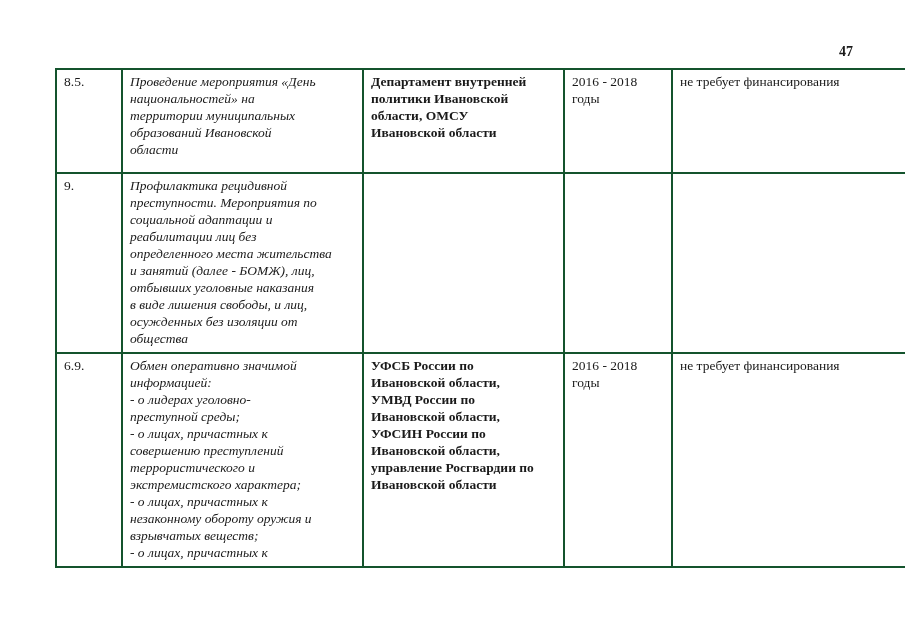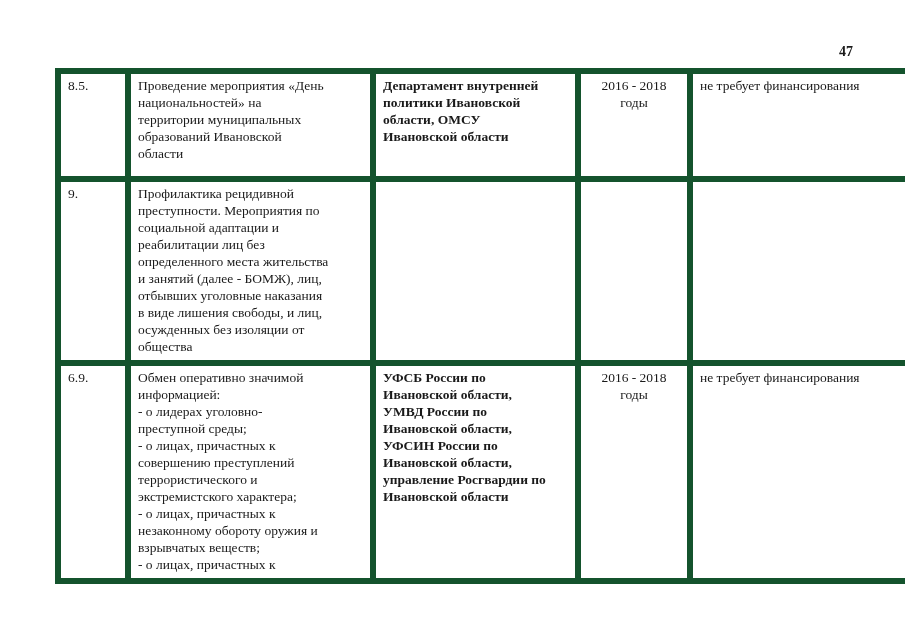--- a/index.html
+++ b/index.html
@@ -25,32 +25,32 @@
   }
   table.doc-table {
     position: absolute;
     left: 55px;
     top: 68px;
     width: 800px;
     border-collapse: collapse;
     table-layout: fixed;
   }
   table.doc-table td {
-    border: 6px solid #14532d;
+    border: 2px solid #14532d;
     vertical-align: top;
     padding: 3px 7px 3px 7px;
     font-size: 13.5px;
     line-height: 17px;
     white-space: pre-line;
     overflow: hidden;
   }
   td.col-num   { width: 50px; }
-  td.col-act   { width: 225px; }
+  td.col-act   { width: 225px; font-style: italic; }
   td.col-dept  { width: 185px; font-weight: bold; }
-  td.col-years { width: 92px; text-align: center; }
+  td.col-years { width: 92px; }
   td.col-fin   { width: 248px; }
   tr.row-1 td { height: 96px; }
   tr.row-2 td { height: 172px; }
   tr.row-3 td { height: 206px; }
 </style>
 </head>
 <body>
 
 <div class="page">
   <div class="page-number">47</div>

